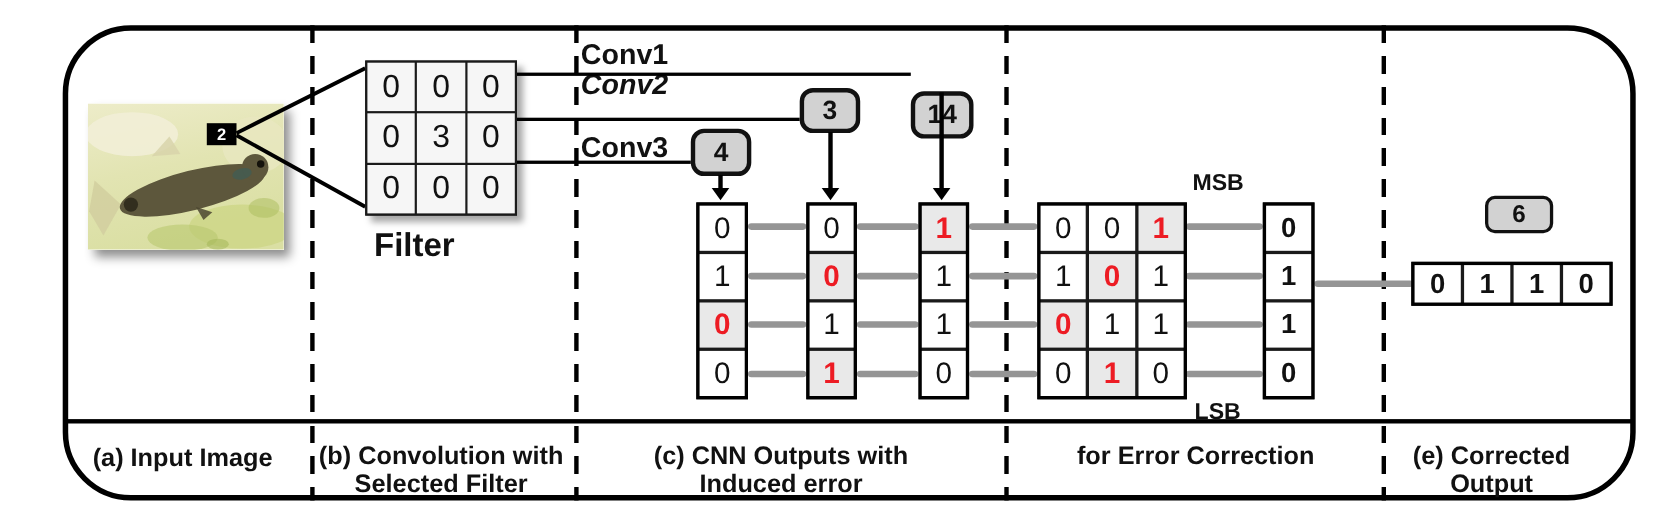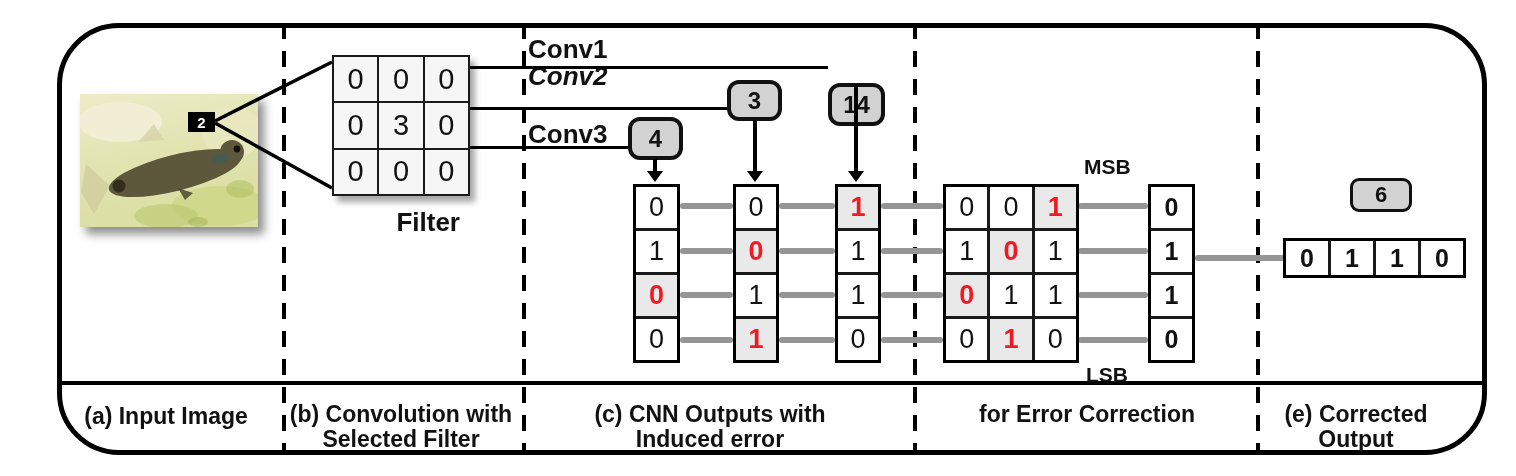--- a/index.html
+++ b/index.html
@@ -17,22 +17,22 @@
   .pixel-tag{left:188px;top:112px;width:27px;height:20px;background:#000;color:#fff;
              display:flex;align-items:center;justify-content:center;
              font-size:15px;font-weight:bold;}
   
   .grid{display:grid;background:#1a1a1a;box-sizing:border-box;}
   .grid .c{background:#fff;display:flex;align-items:center;justify-content:center;}
   .filter{left:332px;top:55px;width:138px;height:141px;border:2px solid #1a1a1a;gap:2px;
           grid-template-columns:repeat(3,1fr);grid-template-rows:repeat(3,1fr);
           box-shadow:5px 6px 6px rgba(0,0,0,.35);}
   .filter .c{background:#f6f6f6;font-size:29px;}
-  .filter-label{left:340px;top:207px;width:120px;text-align:right;
-                font-weight:bold;font-size:26px;}
+  .filter-label{left:340px;top:207px;width:120px;text-align:left;
+                font-weight:bold;font-size:30px;}
   
   .conv-label{left:528px;font-weight:bold;font-size:26px;}
   .hline{height:3px;background:#000;}
   
   .vbox{background:#d2d2d2;border:4px solid #111;border-radius:12px;box-sizing:border-box;
         display:flex;align-items:center;justify-content:center;font-weight:bold;font-size:24px;}
   
   .arrow{width:4px;background:#000;}
   .arrow::after{content:'';position:absolute;left:50%;bottom:-10px;transform:translateX(-50%);
         border:8px solid transparent;border-bottom:0;border-top:11px solid #000;}

